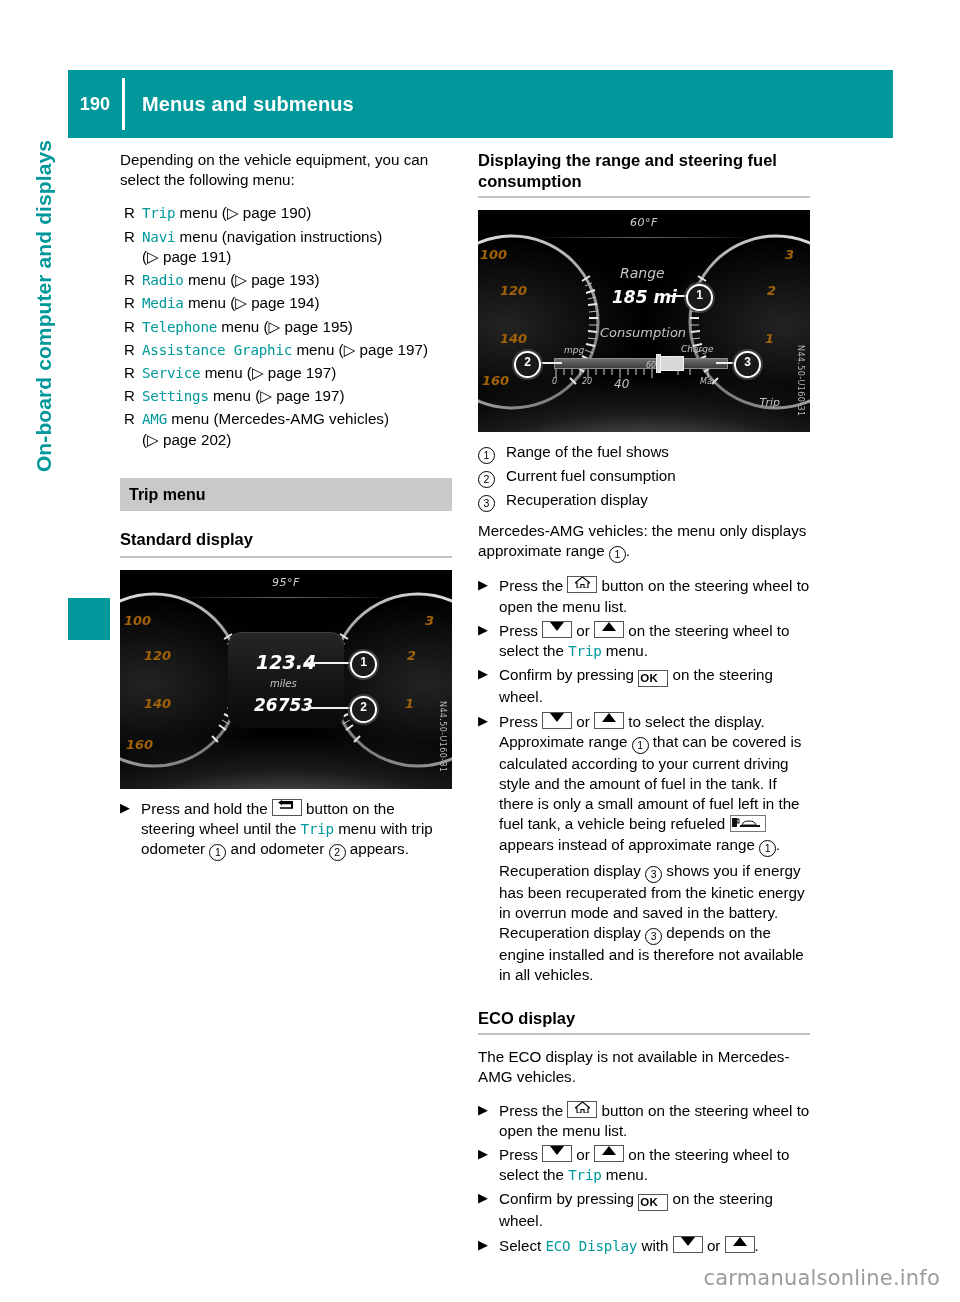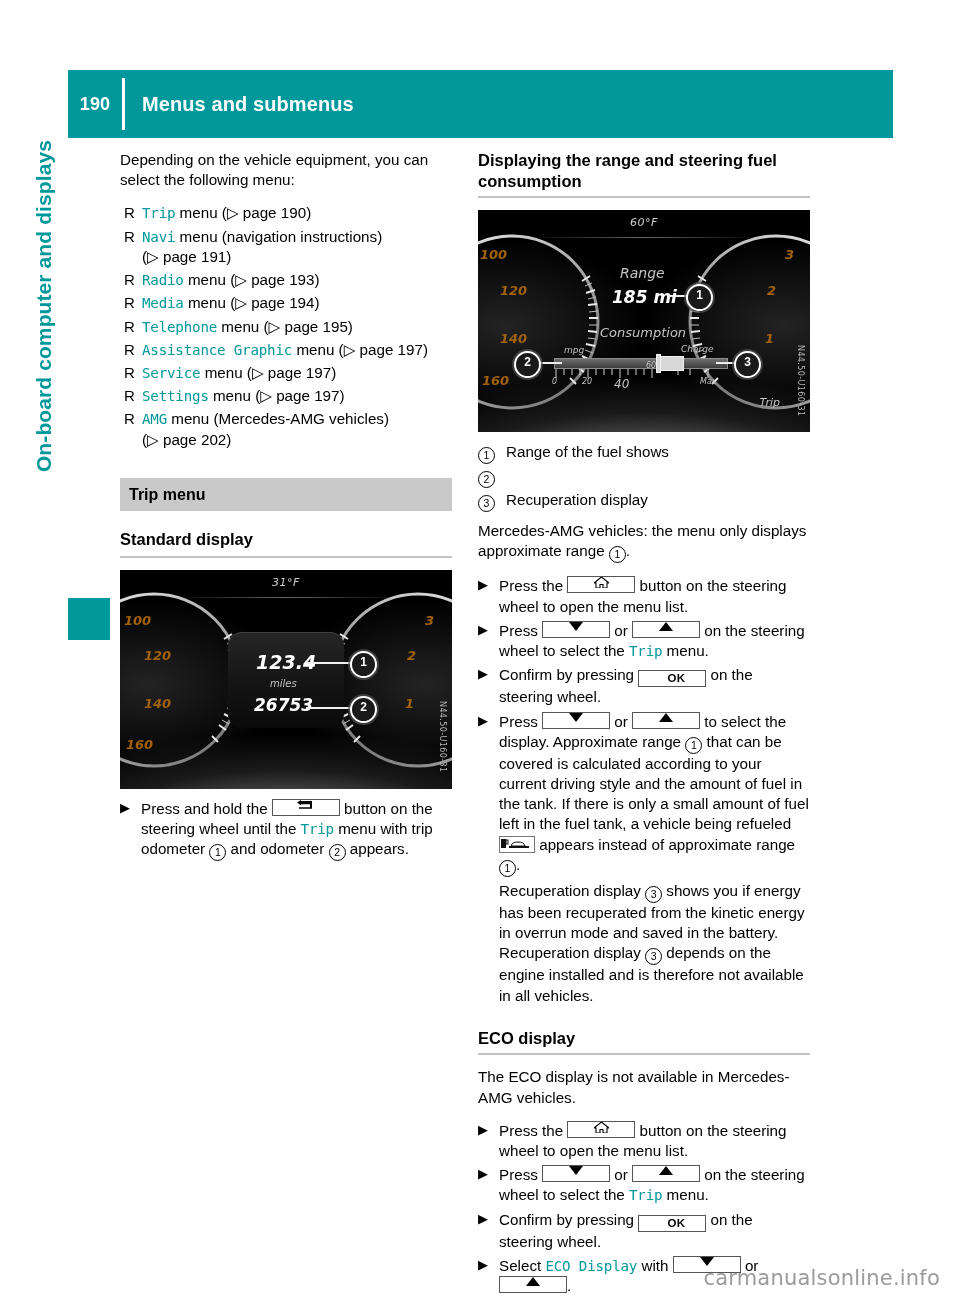--- a/index.html
+++ b/index.html
@@ -181,25 +181,25 @@
   }
 
   
   .key {
     display: inline-block;
     border: 1.4px solid #555;
     background: #fff;
     min-width: 26px;
     height: 15px;
     line-height: 14px;
-    text-align: right;
+    text-align: left;
     font-size: 11.5px;
     font-weight: bold;
     vertical-align: -2px;
-    padding: 0 20px;
+    padding: 0 1px;
     box-sizing: content-box;
   }
   .key svg { display: block; margin: 0 auto; }
   .key-ok { font-size: 11.5px; letter-spacing: .3px; }
 
   
   .refuel-icon {
     display: inline-block;
     width: 34px;
     height: 15px;
@@ -447,21 +447,21 @@
         <line x1="218" y1="71" x2="225" y2="74"></line>
         <line x1="214" y1="85" x2="222" y2="87"></line>
         <line x1="212" y1="99" x2="221" y2="100"></line>
         <line x1="212" y1="113" x2="221" y2="113"></line>
         <line x1="214" y1="127" x2="222" y2="126"></line>
         <line x1="217" y1="141" x2="225" y2="138"></line>
         <line x1="223" y1="154" x2="230" y2="150"></line>
       </g>
     </svg>
 
-    <div class="temp">31°F</div>
+    <div class="temp">95°F</div>
     <div class="topline"></div>
 
     <div class="dial-num" style="left:4px;  top:42px;">100</div>
     <div class="dial-num" style="left:24px; top:77px;">120</div>
     <div class="dial-num" style="left:24px; top:125px;">140</div>
     <div class="dial-num" style="left:6px;  top:166px;">160</div>
 
     <div class="dial-num" style="right:18px; top:42px;">3</div>
     <div class="dial-num" style="right:36px; top:77px;">2</div>
     <div class="dial-num" style="right:38px; top:125px;">1</div>
@@ -611,20 +611,21 @@
     <div class="vcode">N44.50-U160-31</div>
   </div>
 
   <div>
     <div class="legend-row">
       <span class="legend-mark"><span class="circ">1</span></span>
       <span class="legend-body">Range of the fuel shows</span>
     </div>
     <div class="legend-row">
       <span class="legend-mark"><span class="circ">2</span></span>
+      <span class="legend-body">Current fuel consumption</span>
     </div>
     <div class="legend-row">
       <span class="legend-mark"><span class="circ">3</span></span>
       <span class="legend-body">Recuperation display</span>
     </div>
   </div>
 
   <p class="para" style="margin-top:9px"><span>Mercedes-AMG vehicles: the menu only displays approximate range </span><span class="circ">1</span><span>.</span></p>
 
   <div class="step-row">

